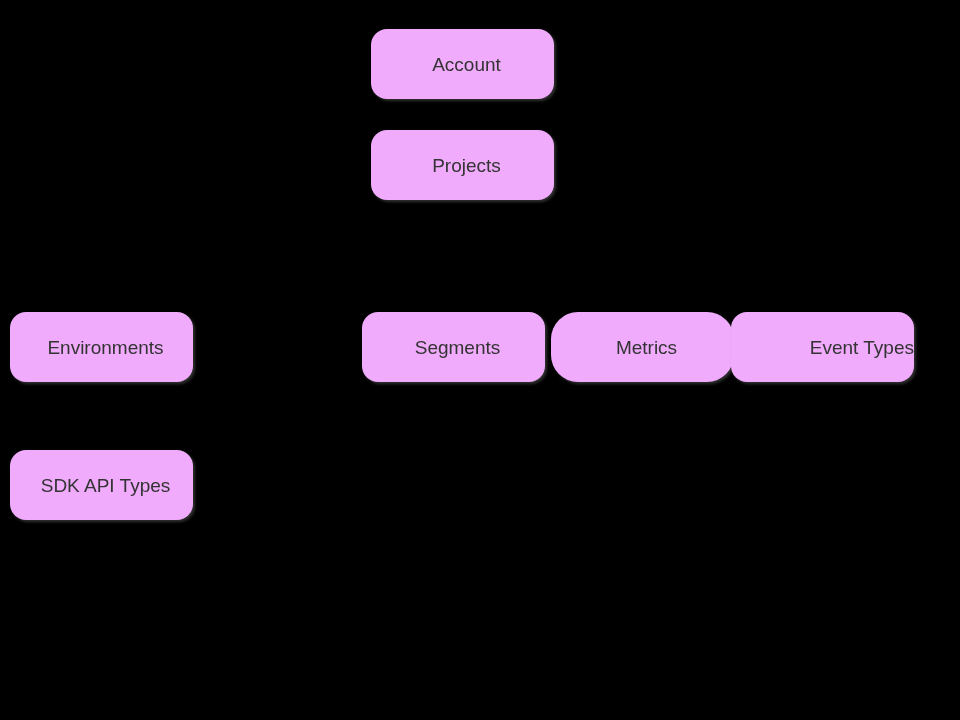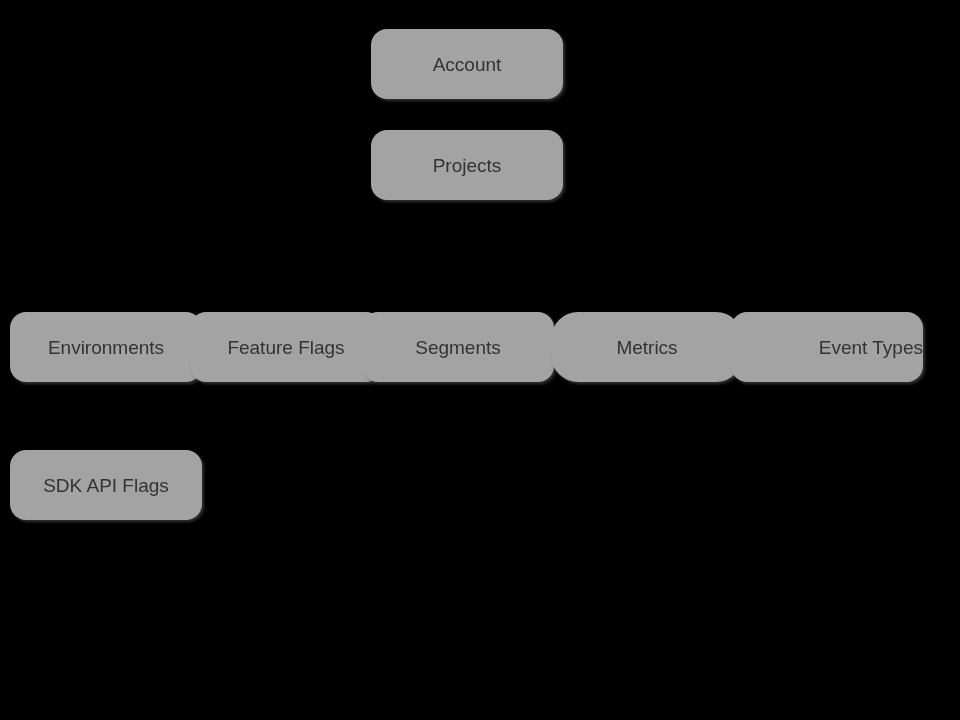--- a/index.html
+++ b/index.html
@@ -10,28 +10,29 @@
   .canvas {
     position: relative;
     width: 960px;
     height: 720px;
     background: #000000;
     overflow: hidden;
     font-family: "Liberation Sans", sans-serif;
   }
   .node {
     position: absolute;
-    width: 192px;
+    width: 175px;
     height: 70px;
-    background: #a3a3a3;
+    background: #f0abfc;
     border-radius: 16px;
     display: flex;
     align-items: center;
     justify-content: center;
     box-shadow: 2px 2px 3px rgba(90, 90, 90, 0.55);
+    padding-left: 8px;
   }
   .node-label {
     color: #333333;
     font-size: 19px;
     line-height: 1;
     white-space: nowrap;
   }
   
   .pos-account      { left: 371px; top: 29px;  }
   .pos-projects     { left: 371px; top: 130px; }
@@ -52,33 +53,30 @@
   </div>
 
   <div class="node pos-projects">
     <span class="node-label">Projects</span>
   </div>
 
   <div class="node pos-environments">
     <span class="node-label">Environments</span>
   </div>
 
-  <div class="node pos-featureflags">
-    <span class="node-label">Feature Flags</span>
-  </div>
 
   <div class="node pos-segments">
     <span class="node-label">Segments</span>
   </div>
 
   <div class="node pos-metrics">
     <span class="node-label">Metrics</span>
   </div>
 
   <div class="node pos-eventtypes">
     <span class="node-label">Event Types</span>
   </div>
 
   <div class="node pos-sdkapikeys">
-    <span class="node-label">SDK API Flags</span>
+    <span class="node-label">SDK API Types</span>
   </div>
 
 </div>
 
 </body></html>

